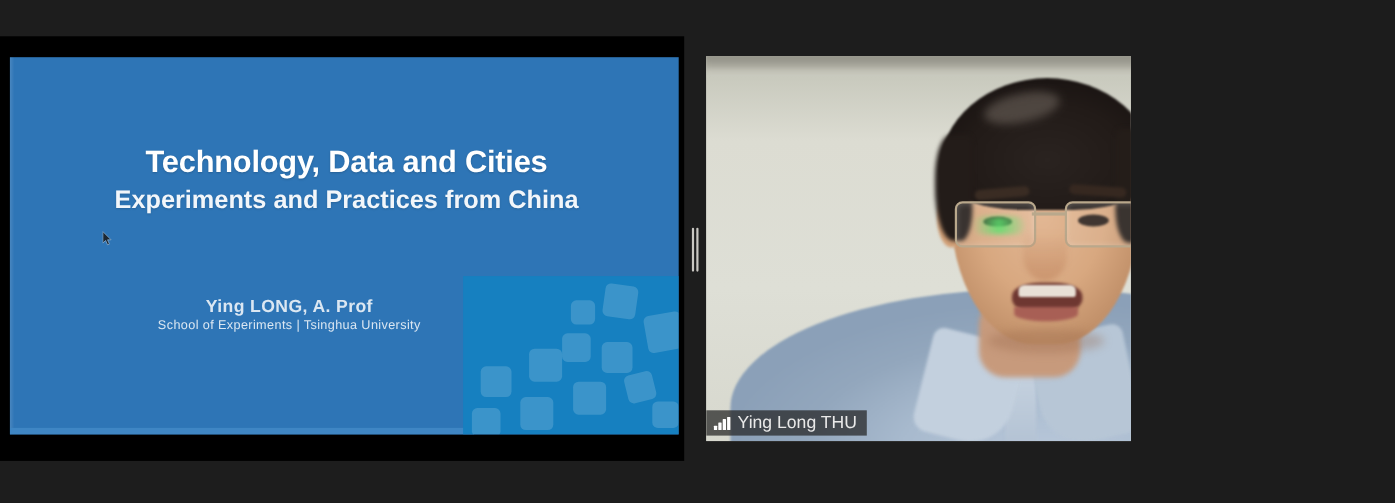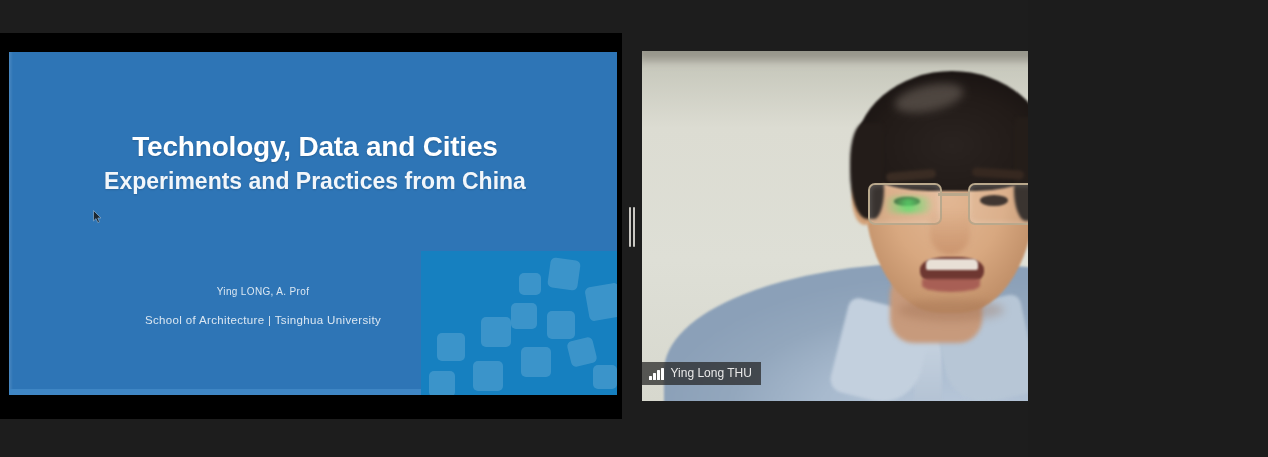--- a/index.html
+++ b/index.html
@@ -97,24 +97,25 @@
   }
   #slide-author-block {
     position: absolute;
     left: 0;
     top: 220px;
     width: 508px;
     text-align: center;
     color: #dbe7f2;
   }
   #slide-author {
-    font-size: 10px;
+    font-size: 16px;
     line-height: 16px;
     letter-spacing: .35px;
-    margin: 12px;
+    margin: 0;
+    font-weight: bold;
   }
   #slide-affiliation {
     font-size: 11.5px;
     line-height: 17px;
     letter-spacing: .35px;
     margin: 0;
   }
   
   #slide-cursor {
     position: absolute;
@@ -399,29 +400,29 @@
     left: 256px; top: 248px;
     width: 106px; height: 22px;
     background: rgba(150,100,70,.30);
     border-radius: 50%;
     filter: blur(4px);
   }
   
   #name-badge {
     position: absolute;
     left: 0px;
-    bottom: 16px;
+    bottom: 5px;
     height: 23px;
     padding: 0 9px 0 7px;
     display: flex;
     align-items: center;
     gap: 7px;
     background: rgba(35,35,35,.72);
     color: #e9e9e9;
-    font-size: 12px;
+    font-size: 16px;
     line-height: 23px;
     white-space: nowrap;
   }
   #signal-icon {
     display: flex;
     align-items: flex-end;
     gap: 1.5px;
     height: 12px;
   }
   #signal-icon i {
@@ -461,21 +462,21 @@
           <div class="sq" style="left: 98px; top: 22px; width: 22px; height: 22px;"></div>
         </div>
 
       <div id="slide-text">
         <div id="slide-title">Technology, Data and Cities</div>
         <div id="slide-subtitle">Experiments and Practices from China</div>
       </div>
 
       <div id="slide-author-block">
         <div id="slide-author">Ying LONG, A. Prof</div>
-        <div id="slide-affiliation">School of Architecture | Tsinghua University</div>
+        <div id="slide-affiliation">School of Experiments | Tsinghua University</div>
       </div>
 
       <svg id="slide-cursor" viewBox="0 0 10 14">
         <path d="M0.5 0.5 L0.5 11 L3 8.6 L4.8 12.6 L6.5 11.9 L4.8 8 L8 8 Z" fill="#1a1a1a" stroke="#9ab7d4" stroke-width="0.7"></path>
       </svg>
     </div>
   </div>
 
   <div id="pane-splitter">
     <span class="bar"></span>

